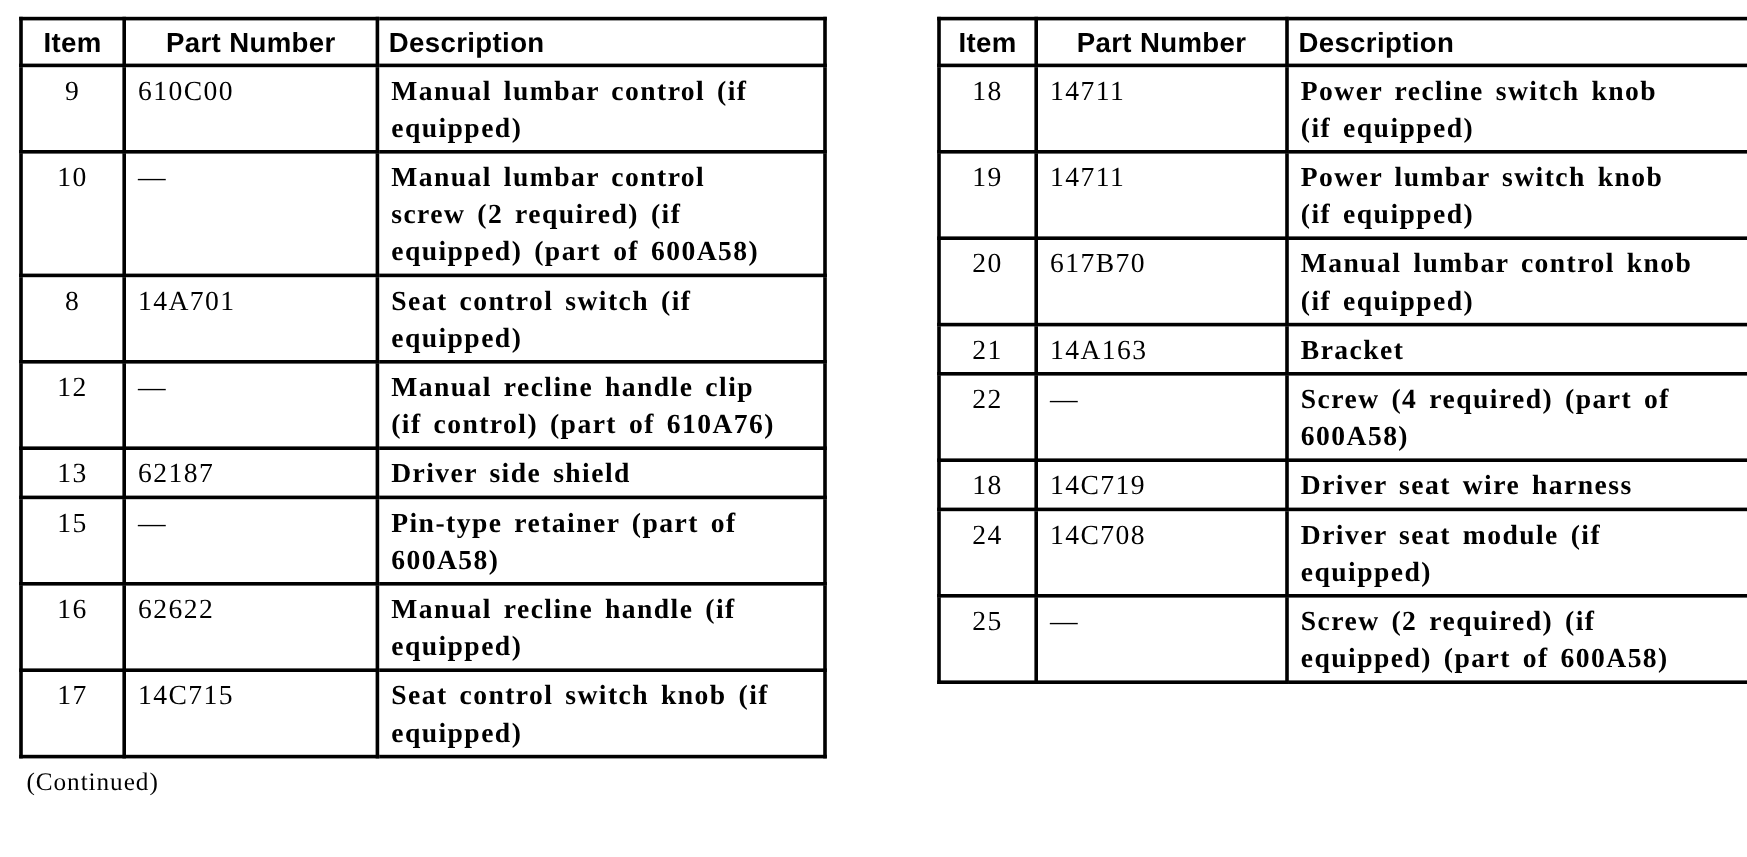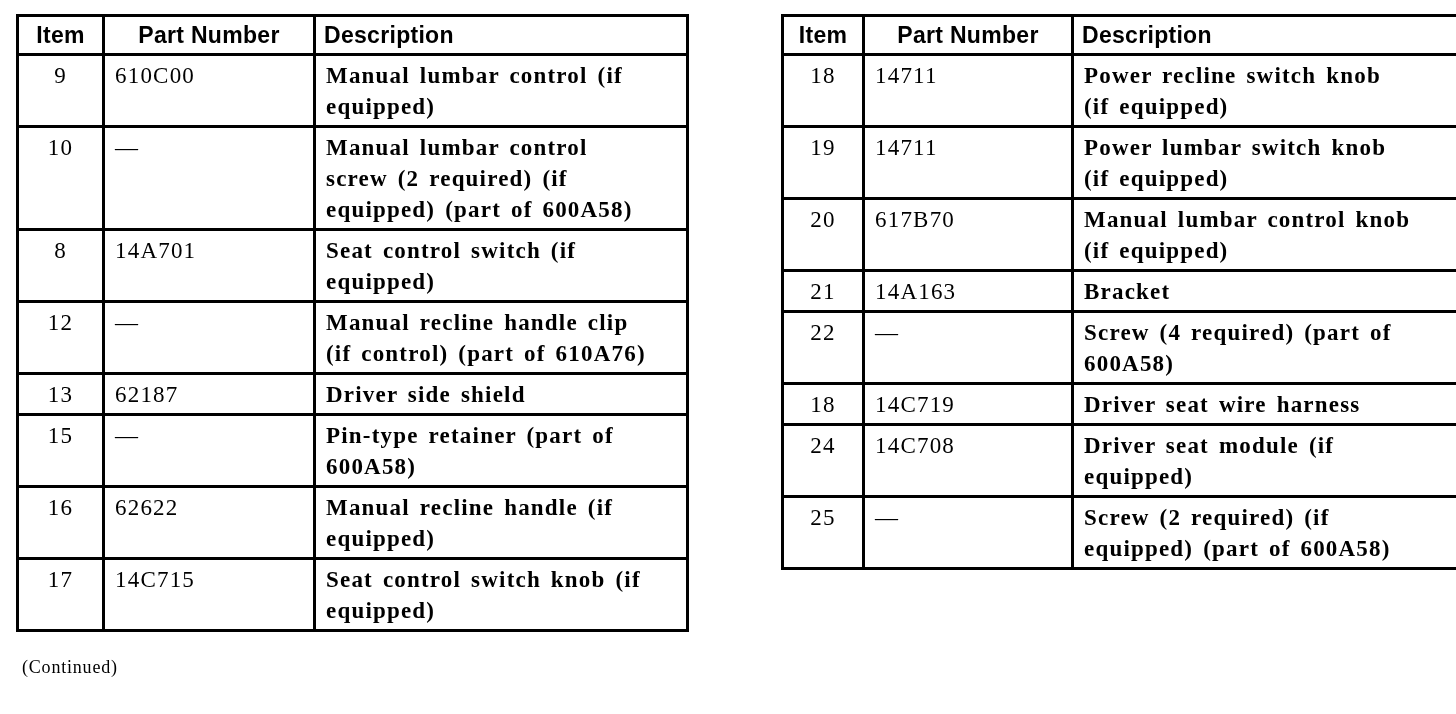--- a/index.html
+++ b/index.html
@@ -70,24 +70,24 @@
   td.part { text-align: left; padding-left: 14px; }
   td.desc { text-align: left; padding-left: 12px; }
   td.desc .desc-text {
     display: block;
     max-width: 330px;
     font-weight: bold;
   }
 
   .continued {
     font-family: "Liberation Serif", serif;
-    font-size: 18px;
+    font-size: 21px;
     letter-spacing: 0.8px;
     color: #000;
-    margin: 25px 0 0 6px;
+    margin: 7px 0 0 6px;
   }
 </style>
 </head>
 <body>
 
 <div class="page">
 
   <div class="table-col">
     <table class="parts-table left-table">
       <colgroup>

